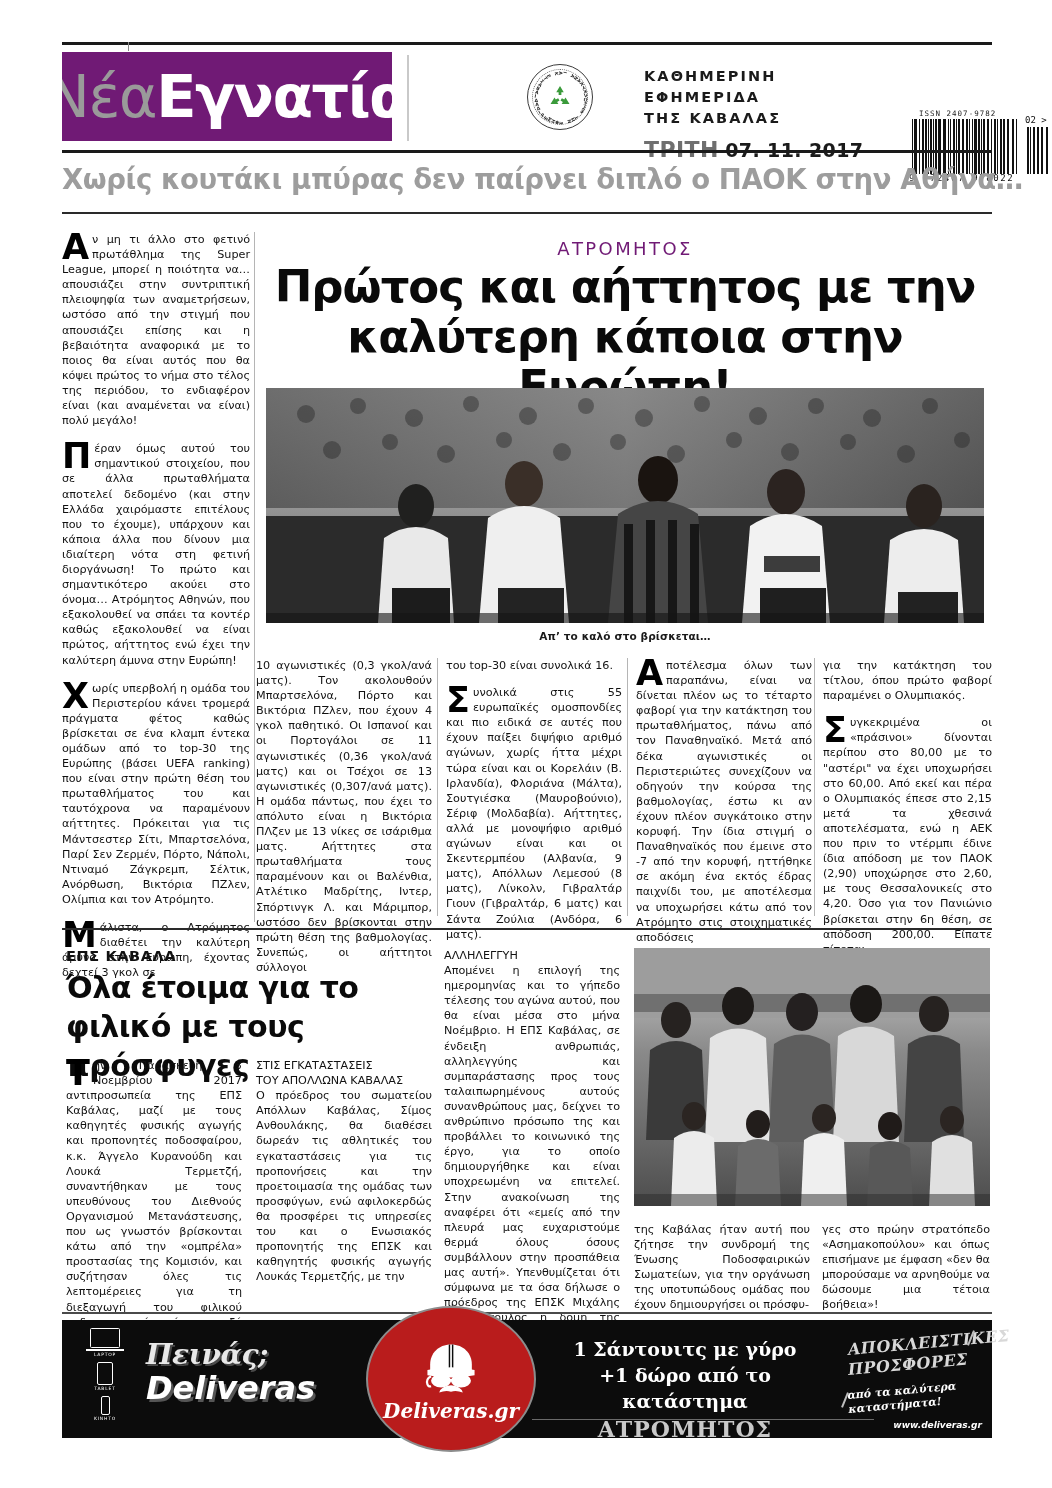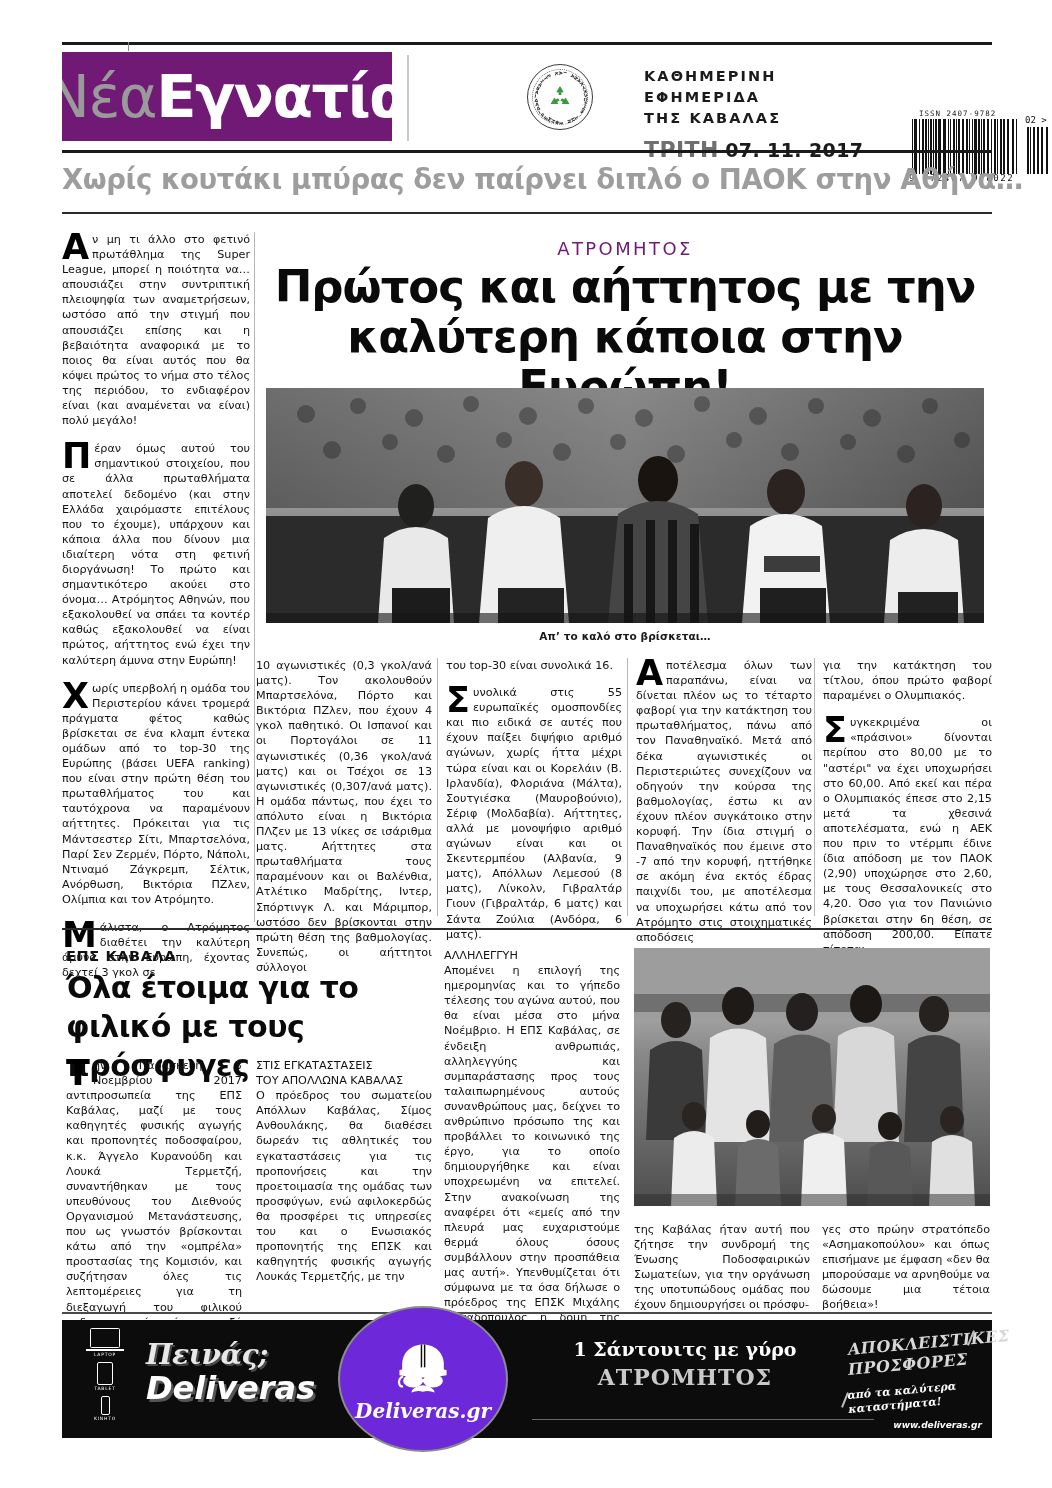--- a/index.html
+++ b/index.html
@@ -159,22 +159,22 @@
     font-family:"DejaVu Serif","Liberation Serif",serif; color:#e8e8e8;
     text-shadow: 2px 2px 0 #4a4a4a;
   }
   .ad-deliveras {
     font-size:32px; font-style:italic; font-weight:700; margin-top:-2px;
     font-family:"DejaVu Sans","Liberation Sans",sans-serif; color:#fff;
     text-shadow: 2.5px 2.5px 0 #555;
   }
 
   .ad-oval {
-    position:absolute; left:276px; top:-14px; width:170px; height:146px;
-    border-radius:50%; background:#6d28d9; border:2.5px solid #8c8c8c;
+    position:absolute; left:304px; top:-14px; width:170px; height:146px;
+    border-radius:50%; background:#b91c1c; border:2.5px solid #8c8c8c;
     display:flex; flex-direction:column; align-items:center; justify-content:center;
   }
   .helmet { position:relative; width:58px; height:58px; margin-top:4px; }
   .ad-gr {
     color:#fff; font-size:20px; font-style:italic; font-weight:700; margin-top:1px;
     font-family:"DejaVu Serif","Liberation Serif",serif;
   }
 
   .ad-offer { position:absolute; left:478px; top:16px; width:290px; text-align:center; color:#fff; }
   .ad-o1 { font-size:19px; font-weight:700; font-family:"DejaVu Serif","Liberation Serif",serif; line-height:26px; }
@@ -564,20 +564,21 @@
         <ellipse cx="43" cy="45" rx="11" ry="7.5" fill="#ffffff"></ellipse>
         <rect x="29" y="43" width="6" height="3" fill="#ffffff"></rect>
         <path d="M10 40 q-6 3 -4 9 q1 3 4 2" stroke="#ffffff" stroke-width="2.4" fill="none"></path>
         <path d="M32 50 q-11 1 -13 8 q7 -3 13 -1 q6 -2 13 1 q-2 -7 -13 -8 Z" fill="#ffffff"></path>
       </svg>
       <div class="ad-gr">Deliveras.gr</div>
     </div>
 
     <div class="ad-offer">
       <div class="ad-o1">1 Σάντουιτς με γύρο</div>
+      <div class="ad-o2">+1 δώρο από το κατάστημα</div>
       <div class="ad-o3">ΑΤΡΟΜΗΤΟΣ</div>
     </div>
 
     <div class="ad-excl">
       <div class="ad-ex1">ΑΠΟΚΛΕΙΣΤΙΚΕΣ</div>
       <div class="ad-ex2">ΠΡΟΣΦΟΡΕΣ</div>
       <div class="ad-ex3">από τα καλύτερα καταστήματα!</div>
     </div>
 
     <div class="ad-tick" style="left:908px; top:10px; width:2px; height:16px; transform:rotate(22deg);"></div>

